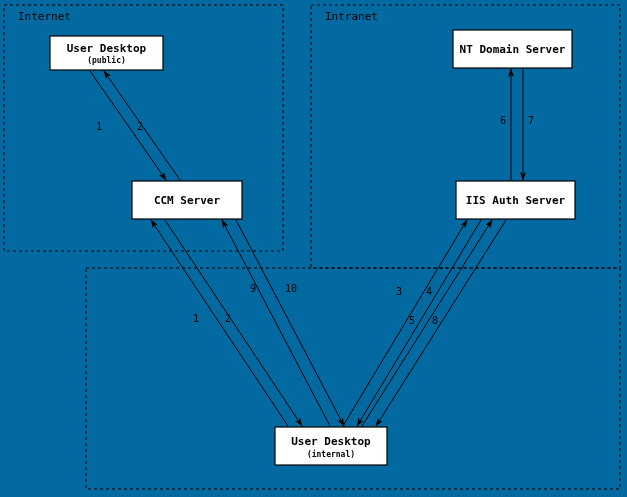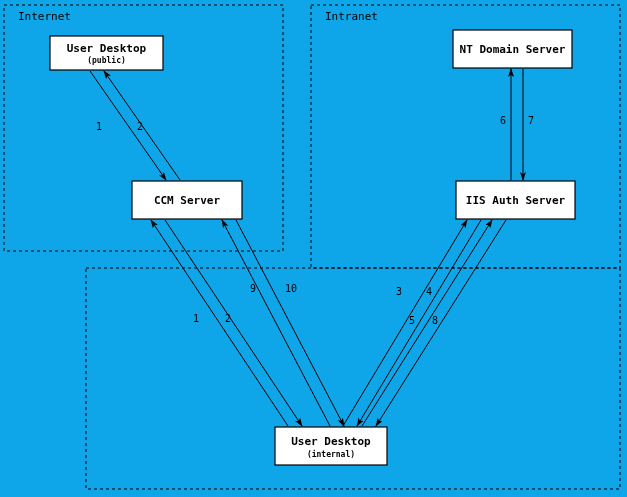--- a/index.html
+++ b/index.html
@@ -4,21 +4,21 @@
 <style>
   html, body {
     margin: 0;
     padding: 0;
     background: #ffffff;
   }
   #diagram-root {
     position: relative;
     width: 627px;
     height: 497px;
-    background: #0ea5e9;
+    background: #0369a1;
     font-family: "DejaVu Sans Mono", "Liberation Mono", monospace;
     overflow: hidden;
   }
   svg.canvas {
     position: absolute;
     left: 0;
     top: 0;
     width: 627px;
     height: 497px;
   }

